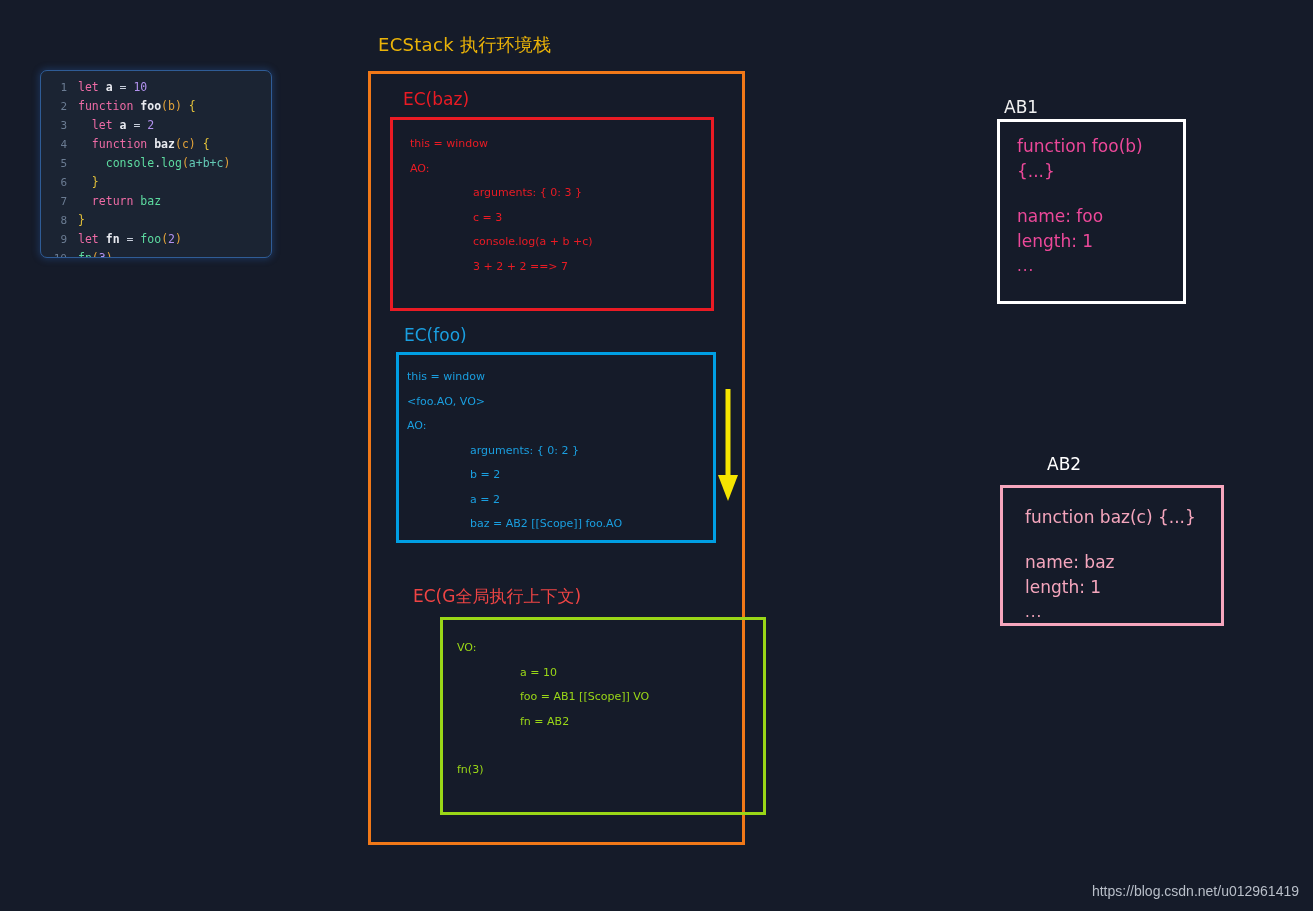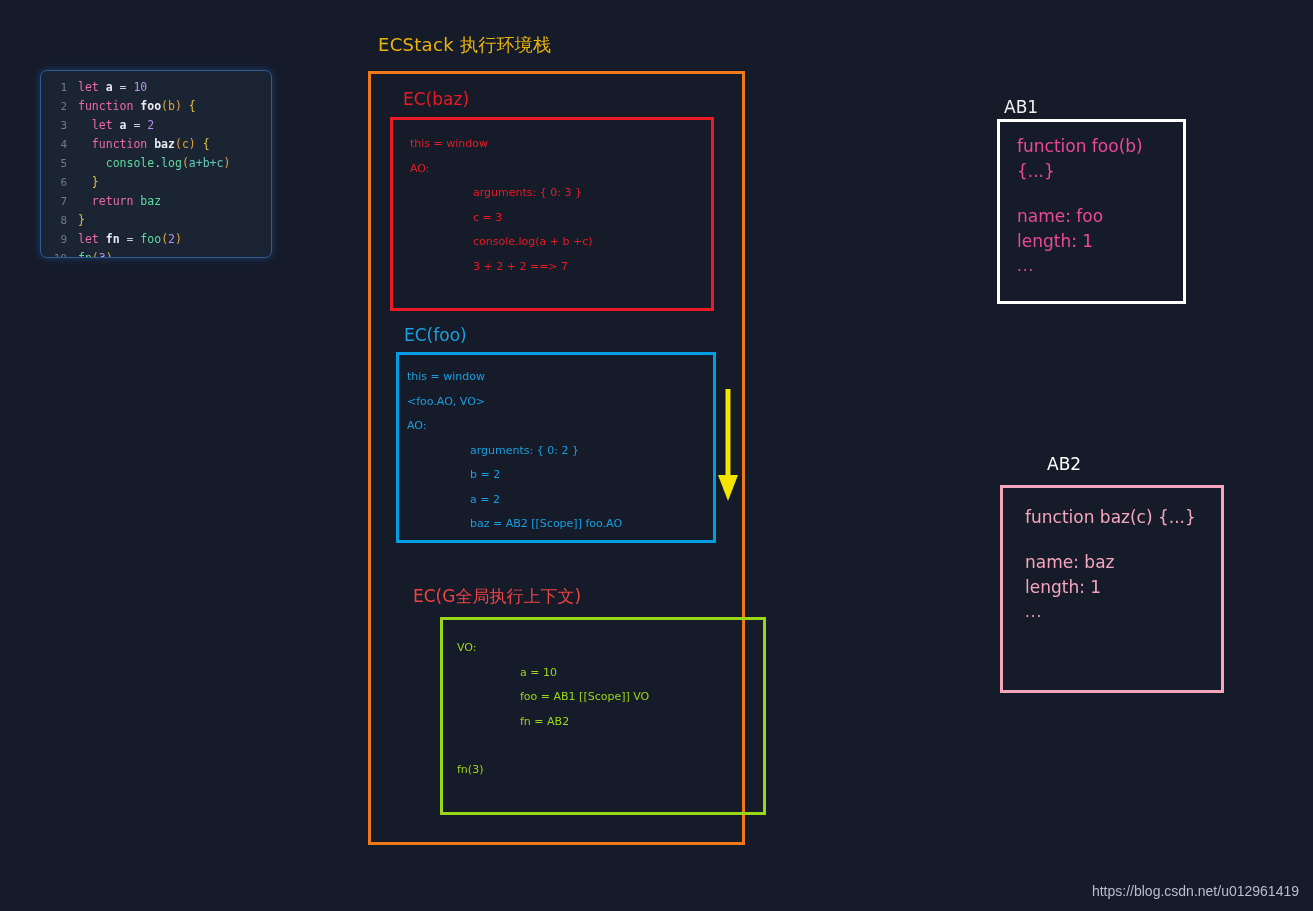--- a/index.html
+++ b/index.html
@@ -140,21 +140,21 @@
     line-height: 25px;
     padding: 12px 0 0 17px;
   }
   #ab1-box .spacer { height: 20px; }
   #ab1-box .dots { font-size: 15px; letter-spacing: 1px; }
 
   
   #ab2-label { left: 1010px; top: 454px; color: #ffffff; font-size: 17px; margin-left: 37px; }
   #ab2-box {
     position: absolute;
-    left: 1000px; top: 485px; width: 224px; height: 208px;
+    left: 1000px; top: 485px; width: 224px; height: 141px;
     border: 3px solid #f5a6bd;
     box-sizing: border-box;
     color: #f5a6bd;
     font-size: 17px;
     line-height: 25px;
     padding: 17px 0 0 22px;
   }
   #ab2-box .spacer { height: 20px; }
   #ab2-box .dots { font-size: 15px; letter-spacing: 1px; }
 

